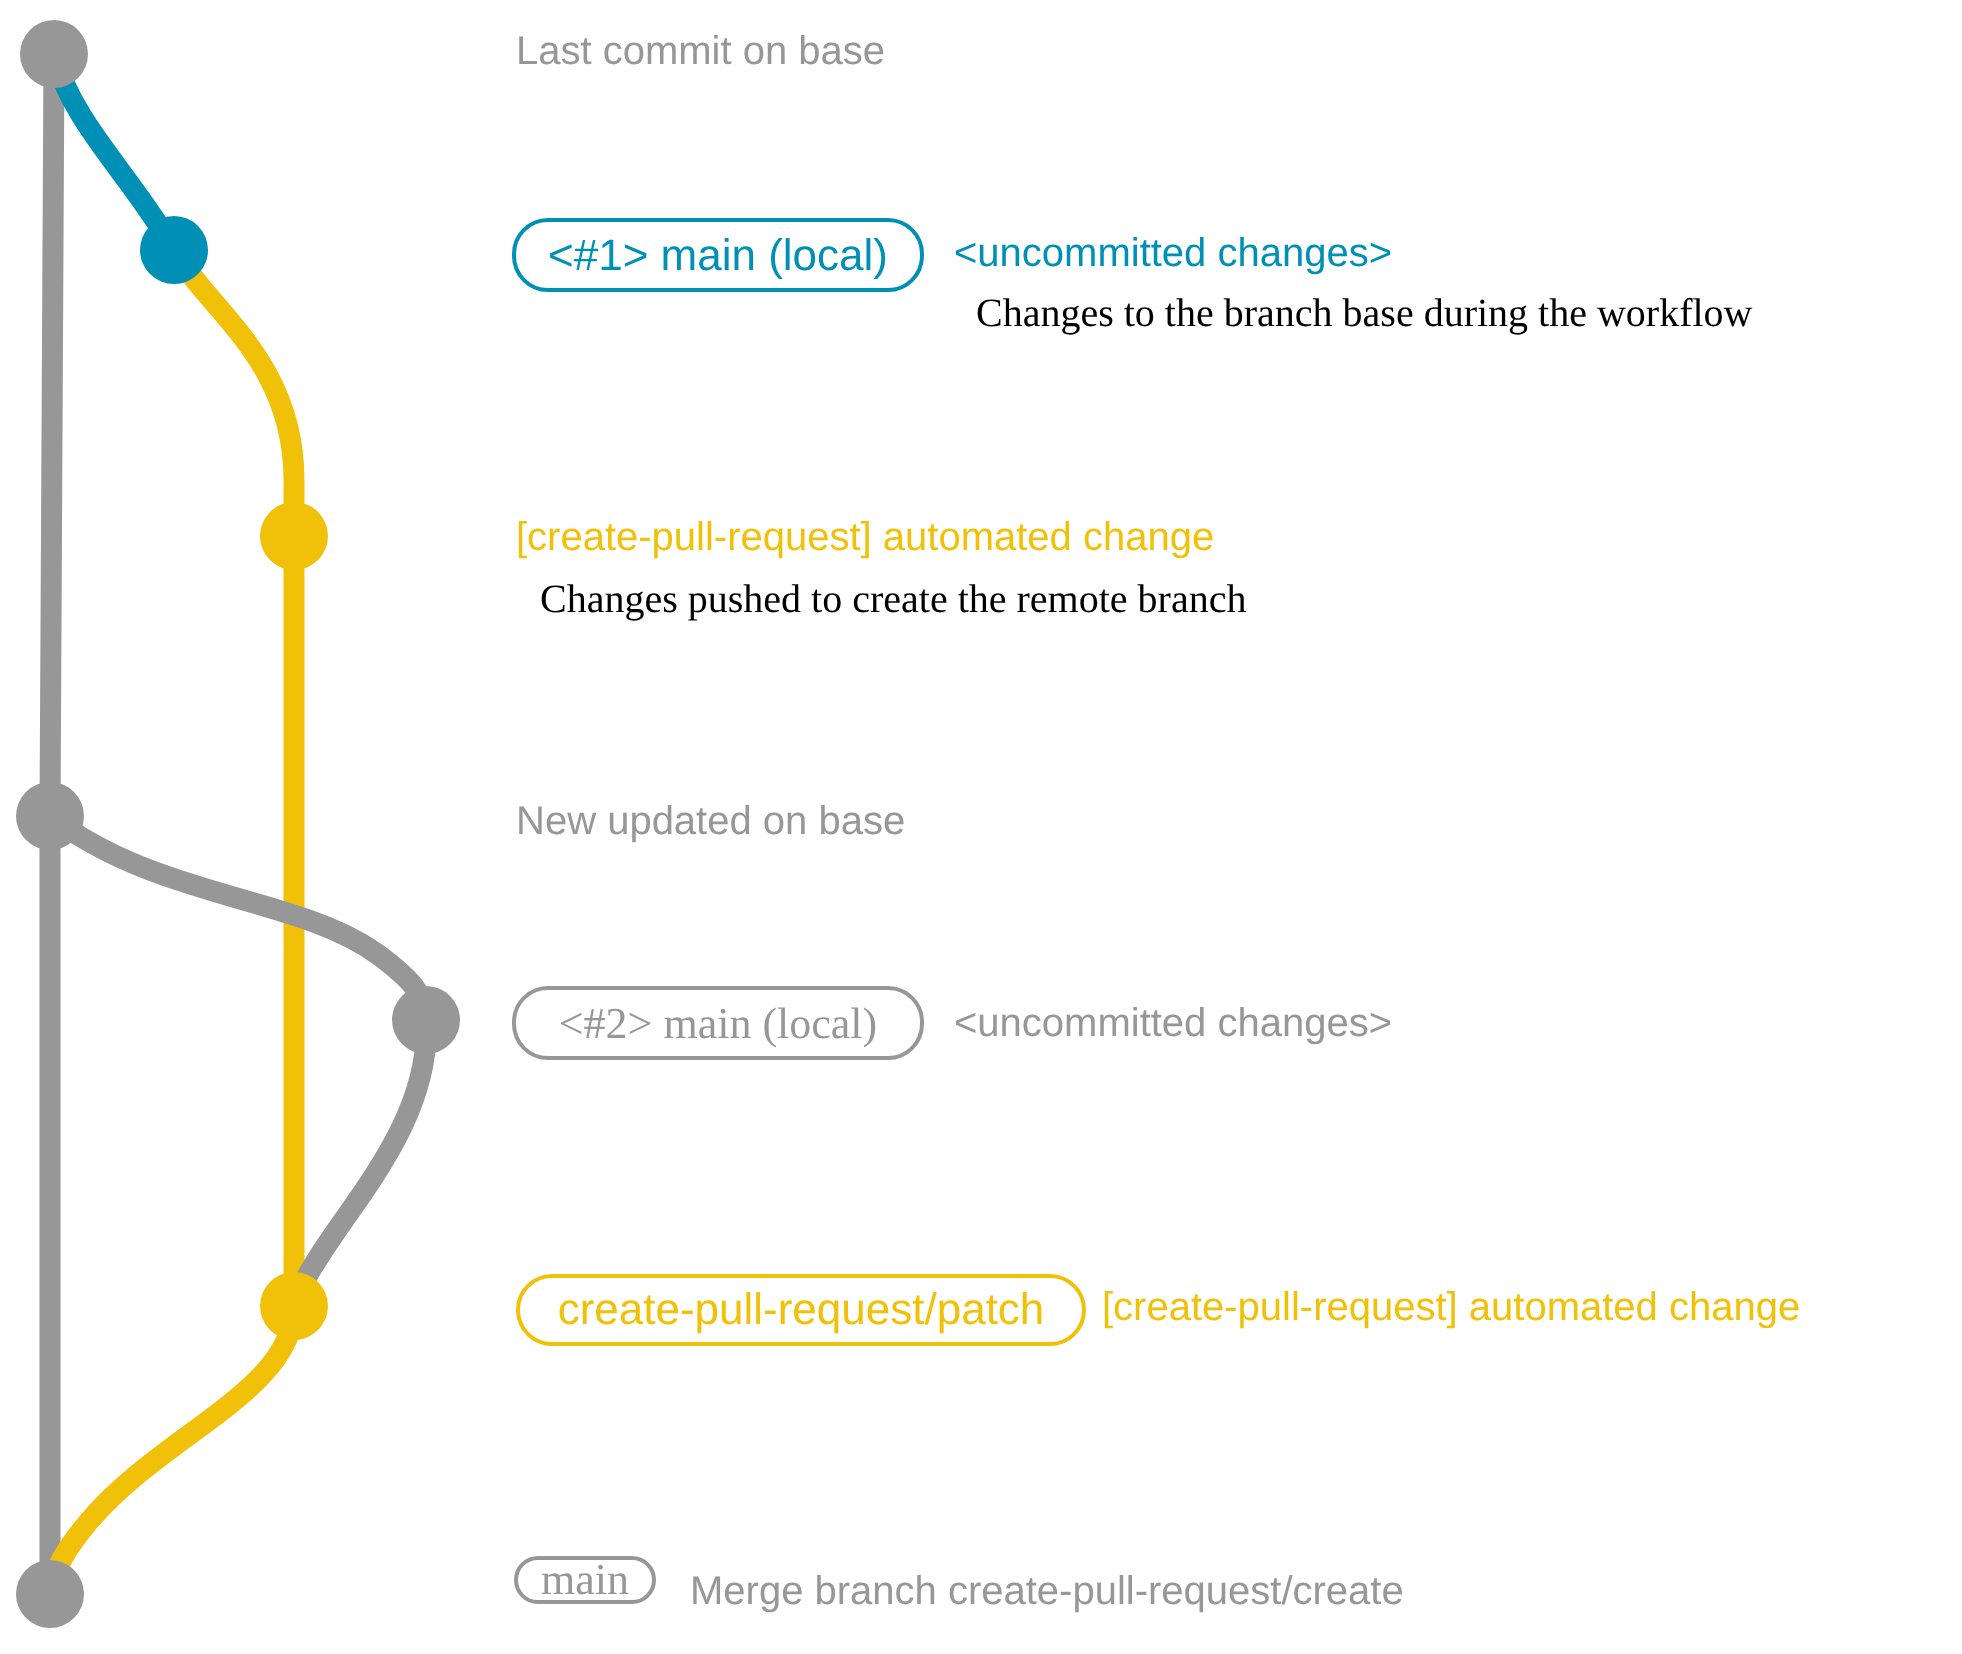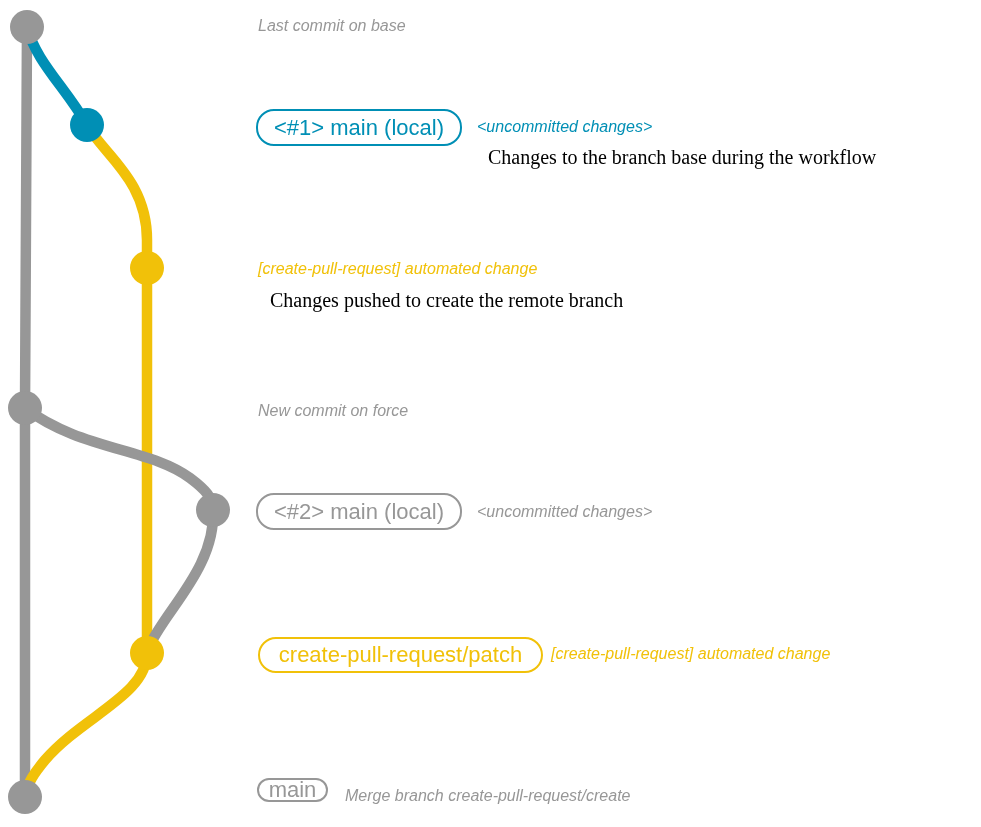--- a/index.html
+++ b/index.html
@@ -16,23 +16,22 @@
     width:981px;
     height:827px;
     background:var(--color-background);
     overflow:hidden;
     font-family:"Liberation Sans","DejaVu Sans",sans-serif;
   }
   .graph-svg{position:absolute;left:0;top:0;}
   .txt{
     position:absolute;
     white-space:nowrap;
-    font-size:16px;
+    font-size:20px;
     line-height:26px;
-    font-style:italic;
   }
   .sans-gray{color:var(--color-gray);}
   .sans-teal{color:var(--color-teal);}
   .sans-yellow{color:var(--color-yellow);text-align:right;}
   .serif-note{
     position:absolute;
     white-space:nowrap;
     font-family:"Liberation Serif","DejaVu Serif",serif;
     font-size:20px;
     line-height:23px;
@@ -43,21 +42,21 @@
     display:flex;
     align-items:center;
     justify-content:center;
     border:2px solid;
     border-radius:18px;
     font-size:22px;
     white-space:nowrap;
     background:var(--color-background);
   }
   .badge.teal{border-color:var(--color-teal);color:var(--color-teal);justify-content:center;}
-  .badge.gray{border-color:var(--color-gray);color:var(--color-gray);}
+  .badge.gray{border-color:var(--color-gray);color:var(--color-gray);font-family:Liberation Serif, serif;}
   .badge.yellow{border-color:var(--color-yellow);color:var(--color-yellow);text-align:center;}
 </style>
 </head>
 <body>
 
 <div class="canvas">
 
   <svg class="graph-svg" width="981" height="827" viewBox="0 0 981 827">
 
     <path d="M27,27 L25,408 L25,797" fill="none" style="stroke:var(--color-gray)" stroke-width="10.5"></path>
@@ -85,21 +84,21 @@
 
   <div class="badge teal" style="left:256px;top:109px;width:206px;height:37px">
     <span>&lt;#1&gt; main (local)</span>
   </div>
   <div class="txt sans-teal" style="left:477px;top:114px">&lt;uncommitted changes&gt;</div>
   <div class="serif-note" style="left:488px;top:146px">Changes to the branch base during the workflow</div>
 
   <div class="txt sans-yellow" style="left:258px;top:256px">[create-pull-request] automated change</div>
   <div class="serif-note" style="left:270px;top:289px">Changes pushed to create the remote branch</div>
 
-  <div class="txt sans-gray" style="left:258px;top:398px">New commit on force</div>
+  <div class="txt sans-gray" style="left:258px;top:398px">New updated on base</div>
 
   <div class="badge gray" style="left:256px;top:493px;width:206px;height:37px">
     <span>&lt;#2&gt; main (local)</span>
   </div>
   <div class="txt sans-gray" style="left:477px;top:499px">&lt;uncommitted changes&gt;</div>
 
   <div class="badge yellow" style="left:258px;top:637px;width:285px;height:36px">
     <span>create-pull-request/patch</span>
   </div>
   <div class="txt sans-yellow" style="left:551px;top:641px">[create-pull-request] automated change</div>

